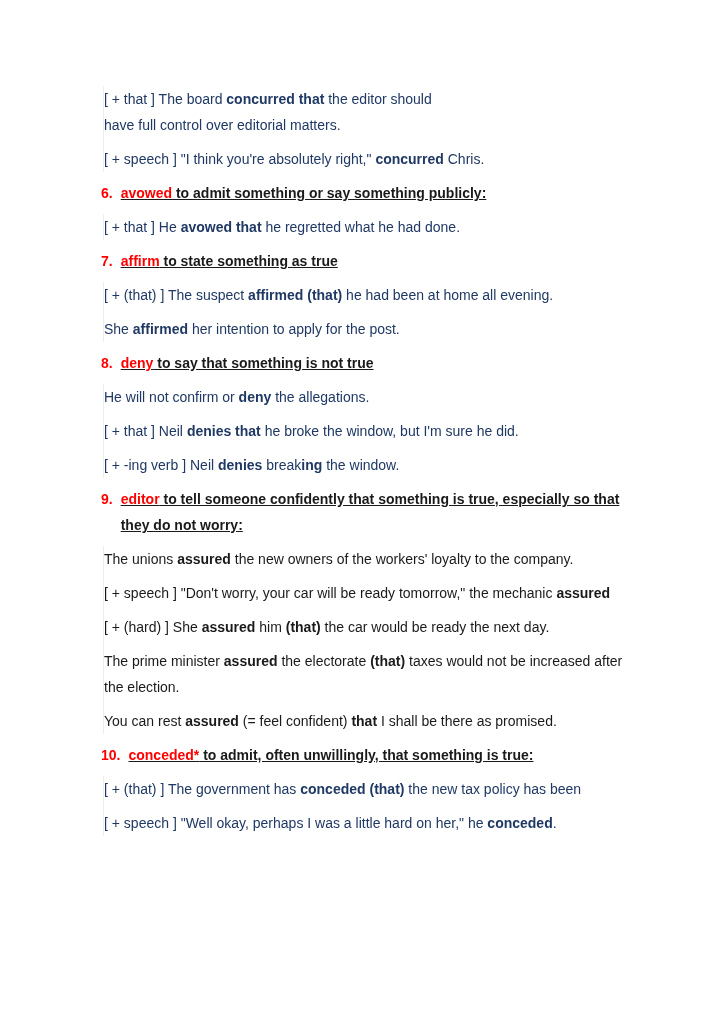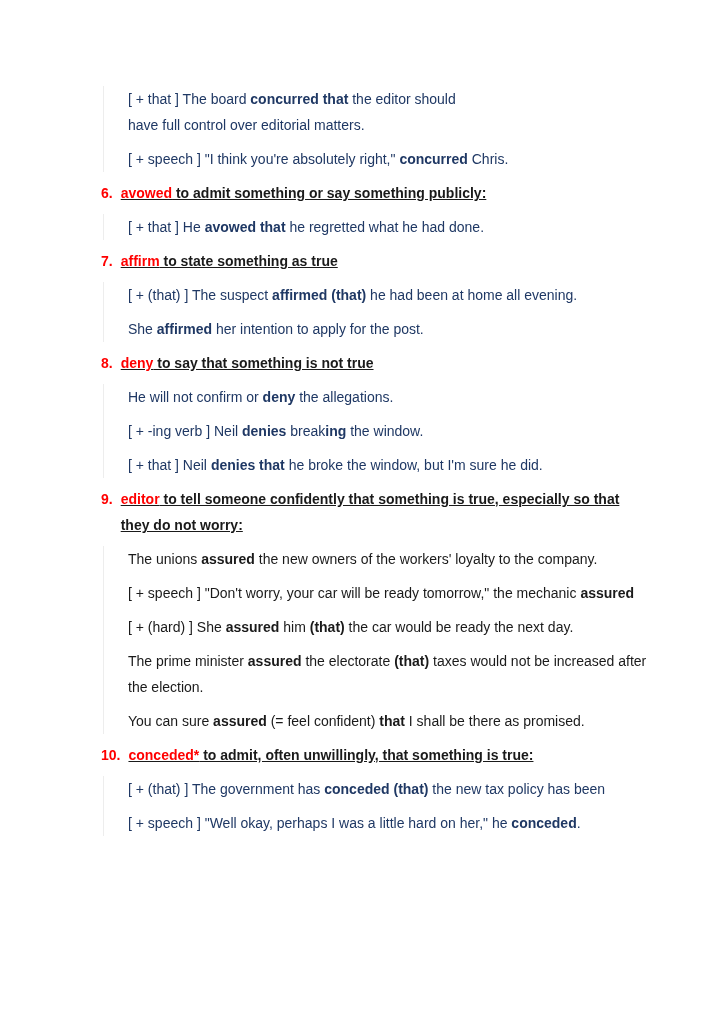--- a/index.html
+++ b/index.html
@@ -24,21 +24,20 @@
     overflow:hidden;
     background:var(--bg);
   }
   .content{
     position:absolute;
     top:86px;left:0;right:0;
   }
   .example-group{
     margin-left:103px;
     border-left:1px solid var(--rule);
-    padding-left:24px;
   }
   .para{
     margin:0 0 8px 0;
   }
   .para.navy{color:var(--navy);}
   .para.black{color:var(--ink);}
   .heading{
     display:flex;
     margin:0 0 8px 101px;
     color:var(--ink);
@@ -100,24 +99,24 @@
         <span class="num">8.</span>
         <div class="htext">
           <div class="line"><span class="bold red">deny</span><span class="bold"> to say that something is not true</span></div>
         </div>
       </div>
       <div class="example-group">
         <div class="para navy">
           <div class="line"><span>He will not confirm or </span><span class="bold">deny</span><span> the allegations.</span></div>
         </div>
         <div class="para navy">
-          <div class="line"><span>[ + -ing verb ] Neil </span><span class="bold">denies</span><span> break</span><span class="bold">ing</span><span> the window.</span></div>
+          <div class="line"><span>[ + that ] Neil </span><span class="bold">denies that</span><span> he broke the window, but I'm sure he did.</span></div>
         </div>
         <div class="para navy">
-          <div class="line"><span>[ + that ] Neil </span><span class="bold">denies that</span><span> he broke the window, but I'm sure he did.</span></div>
+          <div class="line"><span>[ + -ing verb ] Neil </span><span class="bold">denies</span><span> break</span><span class="bold">ing</span><span> the window.</span></div>
         </div>
       </div>
       <div class="heading">
         <span class="num">9.</span>
         <div class="htext">
           <div class="line"><span class="bold red">editor</span><span class="bold"> to tell someone confidently that something is true, especially so that</span></div>
           <div class="line"><span class="bold">they do not worry:</span></div>
         </div>
       </div>
       <div class="example-group">
@@ -128,21 +127,21 @@
           <div class="line"><span>[ + speech ] "Don't worry, your car will be ready tomorrow," the mechanic </span><span class="bold">assured</span></div>
         </div>
         <div class="para black">
           <div class="line"><span>[ + (hard) ] She </span><span class="bold">assured</span><span> him </span><span class="bold">(that)</span><span> the car would be ready the next day.</span></div>
         </div>
         <div class="para black">
           <div class="line"><span>The prime minister </span><span class="bold">assured</span><span> the electorate </span><span class="bold">(that)</span><span> taxes would not be increased after</span></div>
           <div class="line"><span>the election.</span></div>
         </div>
         <div class="para black">
-          <div class="line"><span>You can sure </span><span class="bold">assured</span><span> (= feel confident) </span><span class="bold">that</span><span> I shall be there as promised.</span></div>
+          <div class="line"><span>You can rest </span><span class="bold">assured</span><span> (= feel confident) </span><span class="bold">that</span><span> I shall be there as promised.</span></div>
         </div>
       </div>
       <div class="heading">
         <span class="num">10.</span>
         <div class="htext">
           <div class="line"><span class="bold red">conceded*</span><span class="bold"> to admit, often unwillingly, that something is true:</span></div>
         </div>
       </div>
       <div class="example-group">
         <div class="para navy">

